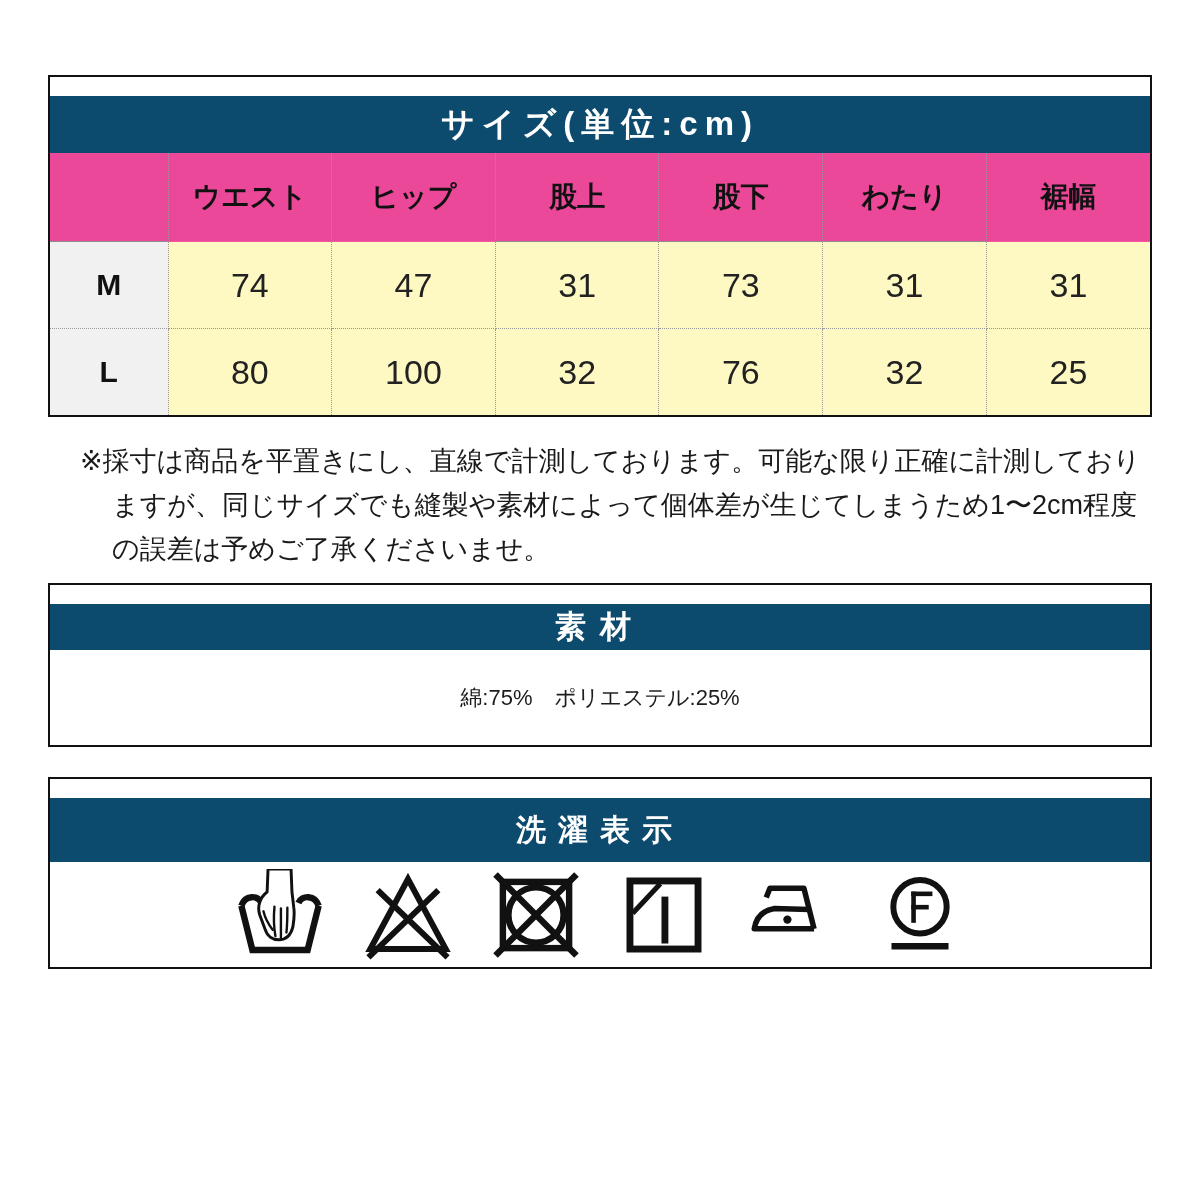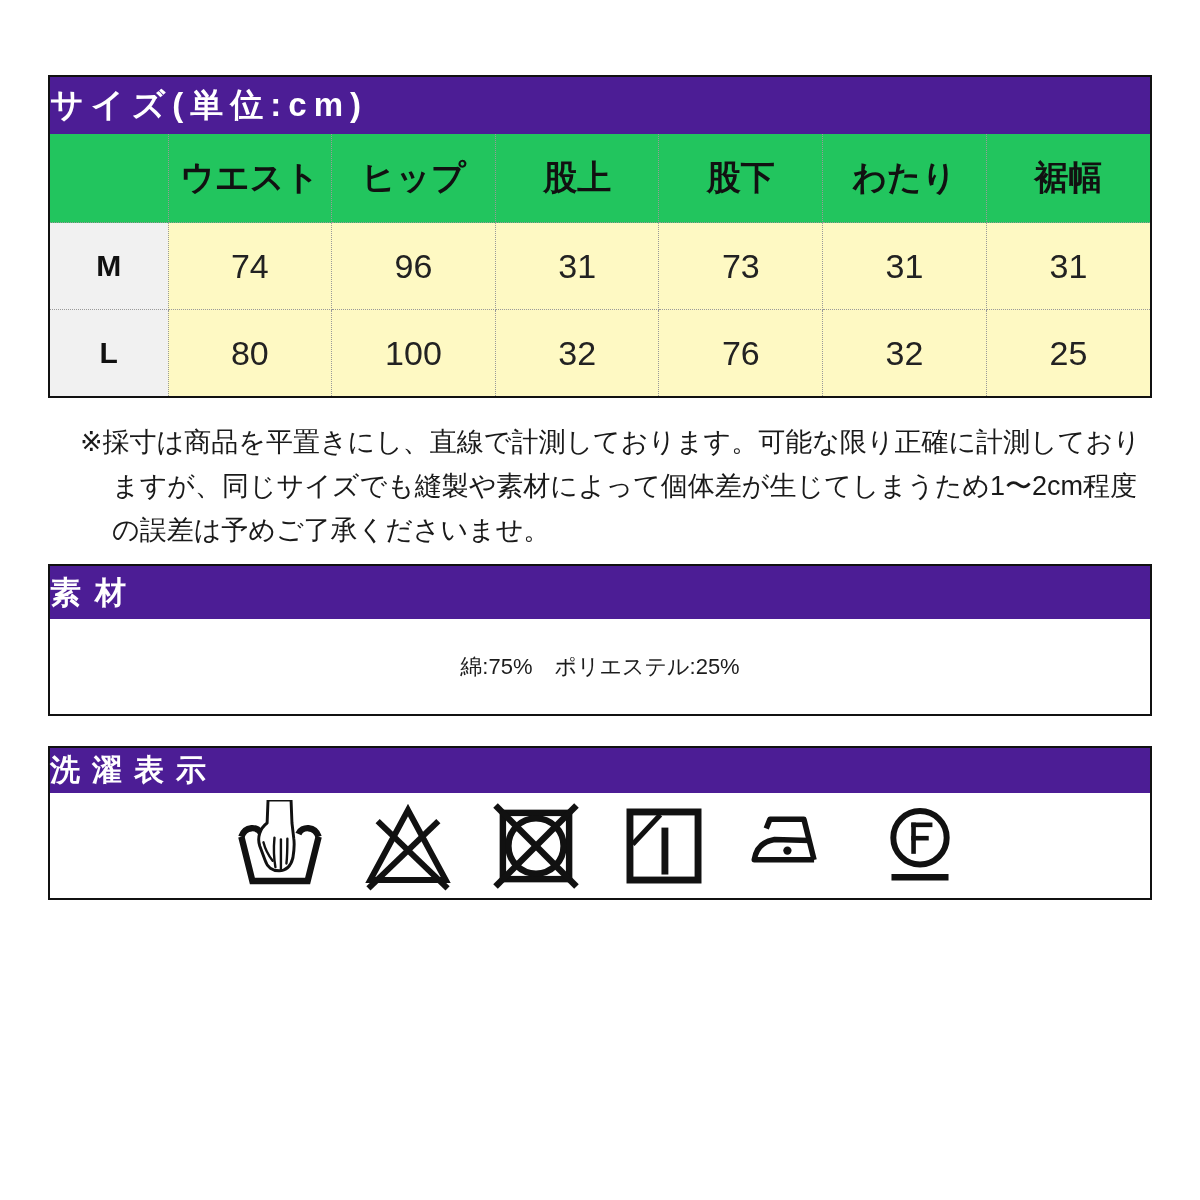--- a/index.html
+++ b/index.html
@@ -8,33 +8,33 @@
     background:#ffffff;
     font-family:"Liberation Sans","DejaVu Sans",sans-serif;
     color:#1c1c1c;
     overflow:hidden;
   }
   .page{ padding:75px 48px 0 48px; }
 
   
   .box{ border:2px solid #111; background:#fff; }
   .bar{
-    background:#4c1d95; color:#fff; font-weight:bold;
-    display:flex; align-items:center; 
+    background:#0c4a6e; color:#fff; font-weight:bold;
+    display:flex; align-items:center; justify-content:center;margin-top:19px;
   }
   .size-box .bar{ height:57px; font-size:33px; letter-spacing:7px; }
 
   
   table.size-table{ width:100%; border-collapse:collapse; table-layout:fixed; }
   .size-table col.c-size{ width:118px; }
   .size-table th, .size-table td{
     border:1px dotted #999; text-align:center; vertical-align:middle; padding:0;
   }
   .size-table thead th{
-    height:88px; background:#22c55e; font-size:34px; font-weight:bold; color:#111;
+    height:88px; background:#ec4899; font-size:28px; font-weight:bold; color:#111;
   }
   .size-table tbody th{
     background:#f1f1f1; font-size:30px; font-weight:bold; color:#111;
   }
   .size-table tbody td{
     height:86px; background:#fef9c3; font-size:34px; font-weight:400; color:#222;
   }
   .size-table tr > *:first-child{ border-left:0; }
   .size-table tr > *:last-child{ border-right:0; }
   .size-table thead tr > *{ border-top:0; }
@@ -44,29 +44,29 @@
   .note{
     font-size:27px; line-height:44px; color:#1a1a1a;
     margin:22px 0 0 32px;
     padding-left:32px; text-indent:-32px;
     font-weight:500;
   }
   .note.second{ margin-top:56px; }
 
   
   .material-box{ margin-top:12px; }
-  .material-box .bar{ height:53px; font-size:31px; letter-spacing:14px; }
+  .material-box .bar{ height:46px; font-size:31px; letter-spacing:14px; }
   .material-body{
     height:95px; display:flex; align-items:center; justify-content:center;
     font-size:22px; color:#1c1c1c;
   }
 
   
   .care-box{ margin-top:30px; }
-  .care-box .bar{ height:45px; font-size:30px; letter-spacing:12px; }
+  .care-box .bar{ height:64px; font-size:30px; letter-spacing:12px; }
   .care-body{
     height:105px; display:flex; align-items:center; justify-content:center;
     gap:36px;
   }
   .care-body svg{ width:92px; height:92px; display:block; }
 </style>
 </head>
 <body>
 
 <div class="page">
@@ -93,21 +93,21 @@
           <th>股上</th>
           <th>股下</th>
           <th>わたり</th>
           <th>裾幅</th>
         </tr>
       </thead>
       <tbody>
         <tr>
           <th>M</th>
           <td>74</td>
-          <td>96</td>
+          <td>47</td>
           <td>31</td>
           <td>73</td>
           <td>31</td>
           <td>31</td>
         </tr>
         <tr>
           <th>L</th>
           <td>80</td>
           <td>100</td>
           <td>32</td>

